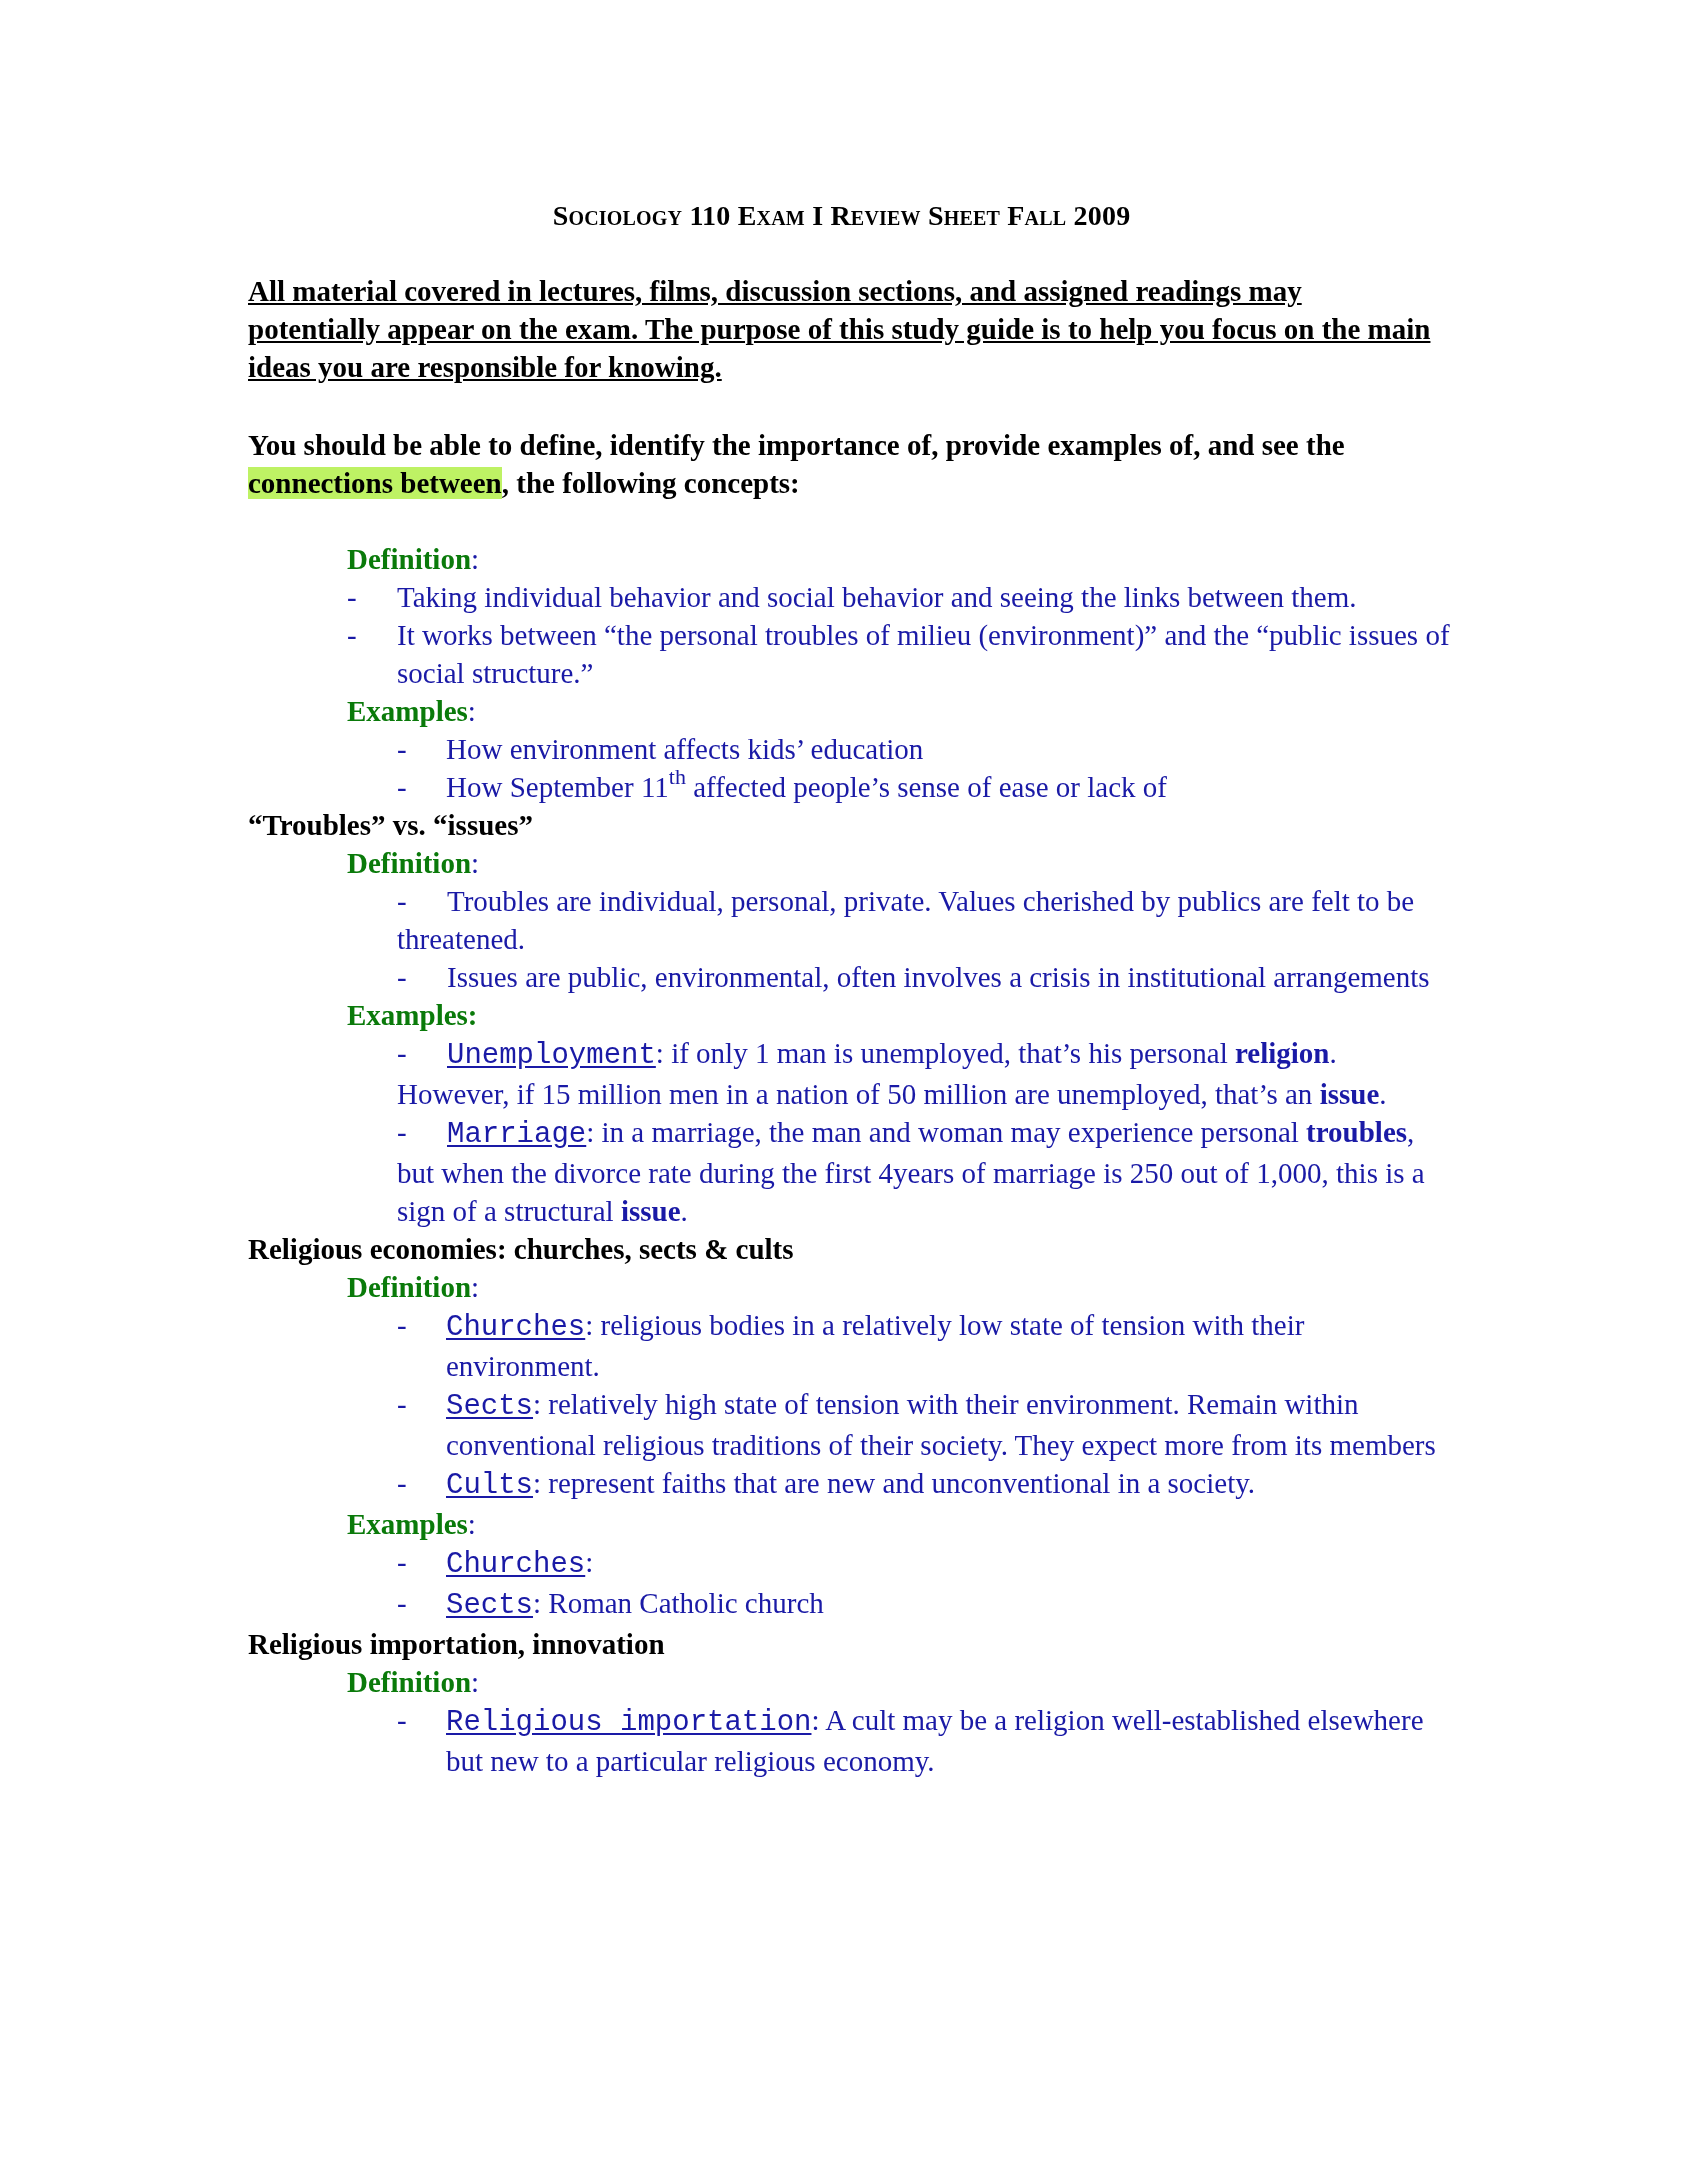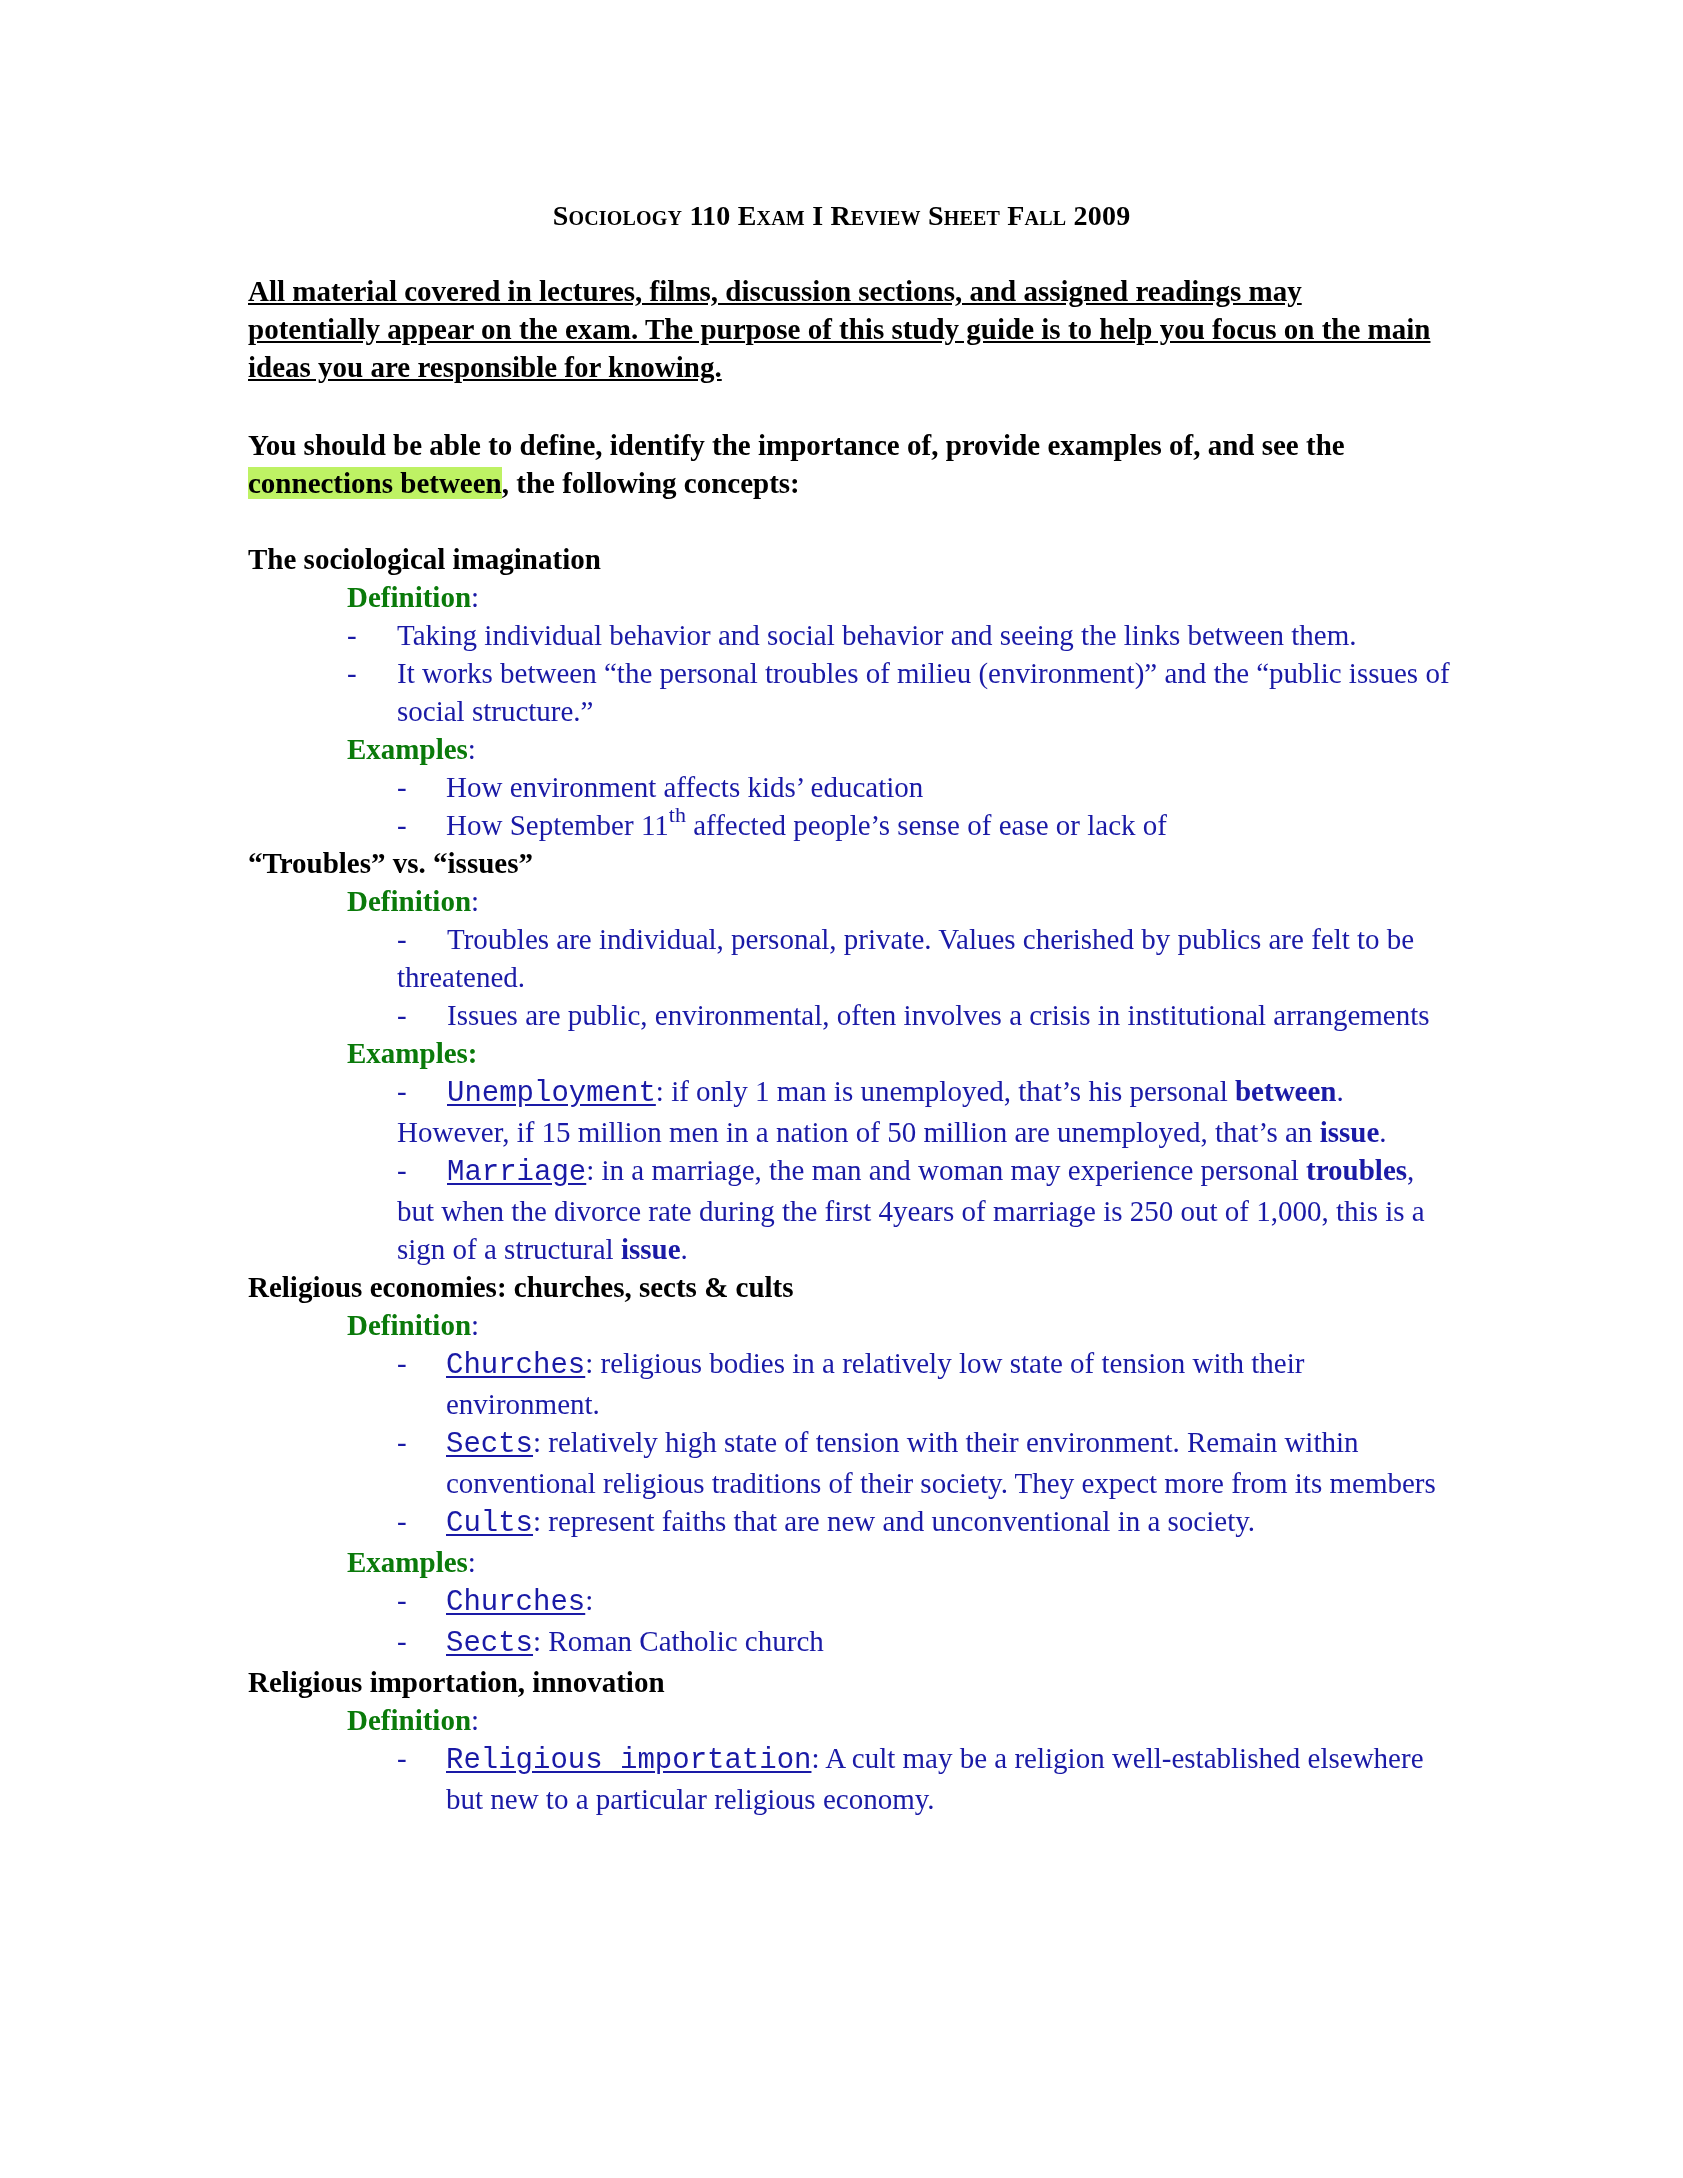--- a/index.html
+++ b/index.html
@@ -34,34 +34,33 @@
 <div class="page">
 
   <div class="title">Sociology 110 Exam I Review Sheet Fall 2009</div>
 
   <div class="intro" style="top:272px;text-decoration:underline;">All material covered in lectures, films, discussion sections, and assigned readings may potentially appear on the exam.  The purpose of this study guide is to help you focus on the main ideas you are responsible for knowing.</div>
 
   <div class="intro" style="top:426px;"><span>You should be able to define, identify the importance of, provide examples of, and see the </span><span class="hl">connections between</span><span>, the following concepts:</span></div>
 
   <div class="content">
 
-    <div class="heading">The sociological imagination</div>
     <div class="label"><b>Definition</b><span class="colon">:</span></div>
     <div class="item lvl1"><span class="dash">-</span><span>Taking individual behavior and social behavior and seeing the links between them.</span></div>
     <div class="item lvl1"><span class="dash">-</span><span>It works between “the personal troubles of milieu (environment)” and the “public issues of social structure.”</span></div>
     <div class="label"><b>Examples</b><span class="colon">:</span></div>
     <div class="item lvl2"><span class="dash">-</span><span>How environment affects kids’ education</span></div>
     <div class="item lvl2"><span class="dash">-</span><span>How September 11</span><sup>th</sup><span> affected people’s sense of ease or lack of</span></div>
 
     <div class="heading">“Troubles” vs. “issues”</div>
     <div class="label"><b>Definition</b><span class="colon">:</span></div>
     <div class="item lvl2b"><span class="dash">-</span><span>Troubles are individual, personal, private. Values cherished by publics are felt to be threatened.</span></div>
     <div class="item lvl2b"><span class="dash">-</span><span>Issues are public, environmental, often involves a crisis in institutional arrangements</span></div>
     <div class="label"><b>Examples</b><b>:</b></div>
-    <div class="item lvl2b"><span class="dash">-</span><u>Unemployment</u><span>: if only 1 man is unemployed, that’s his personal </span><b>between</b><span>. However, if 15 million men in a nation of 50 million are unemployed, that’s an </span><b>issue</b><span>.</span></div>
+    <div class="item lvl2b"><span class="dash">-</span><u>Unemployment</u><span>: if only 1 man is unemployed, that’s his personal </span><b>religion</b><span>. However, if 15 million men in a nation of 50 million are unemployed, that’s an </span><b>issue</b><span>.</span></div>
     <div class="item lvl2b"><span class="dash">-</span><u>Marriage</u><span>: in a marriage, the man and woman may experience personal </span><b>troubles</b><span>, but when the divorce rate during the first 4years of marriage is 250 out of 1,000, this is a sign of a structural </span><b>issue</b><span>.</span></div>
 
     <div class="heading">Religious economies: churches, sects &amp; cults</div>
     <div class="label"><b>Definition</b><span class="colon">:</span></div>
     <div class="item lvl2"><span class="dash">-</span><u>Churches</u><span>: religious bodies in a relatively low state of tension with their environment.</span></div>
     <div class="item lvl2"><span class="dash">-</span><u>Sects</u><span>: relatively high state of tension with their environment. Remain within conventional religious traditions of their society. They expect more from its members</span></div>
     <div class="item lvl2"><span class="dash">-</span><u>Cults</u><span>: represent faiths that are new and unconventional in a society.</span></div>
     <div class="label"><b>Examples</b><span class="colon">:</span></div>
     <div class="item lvl2"><span class="dash">-</span><u>Churches</u><span>:</span></div>
     <div class="item lvl2"><span class="dash">-</span><u>Sects</u><span>: Roman Catholic church</span></div>

